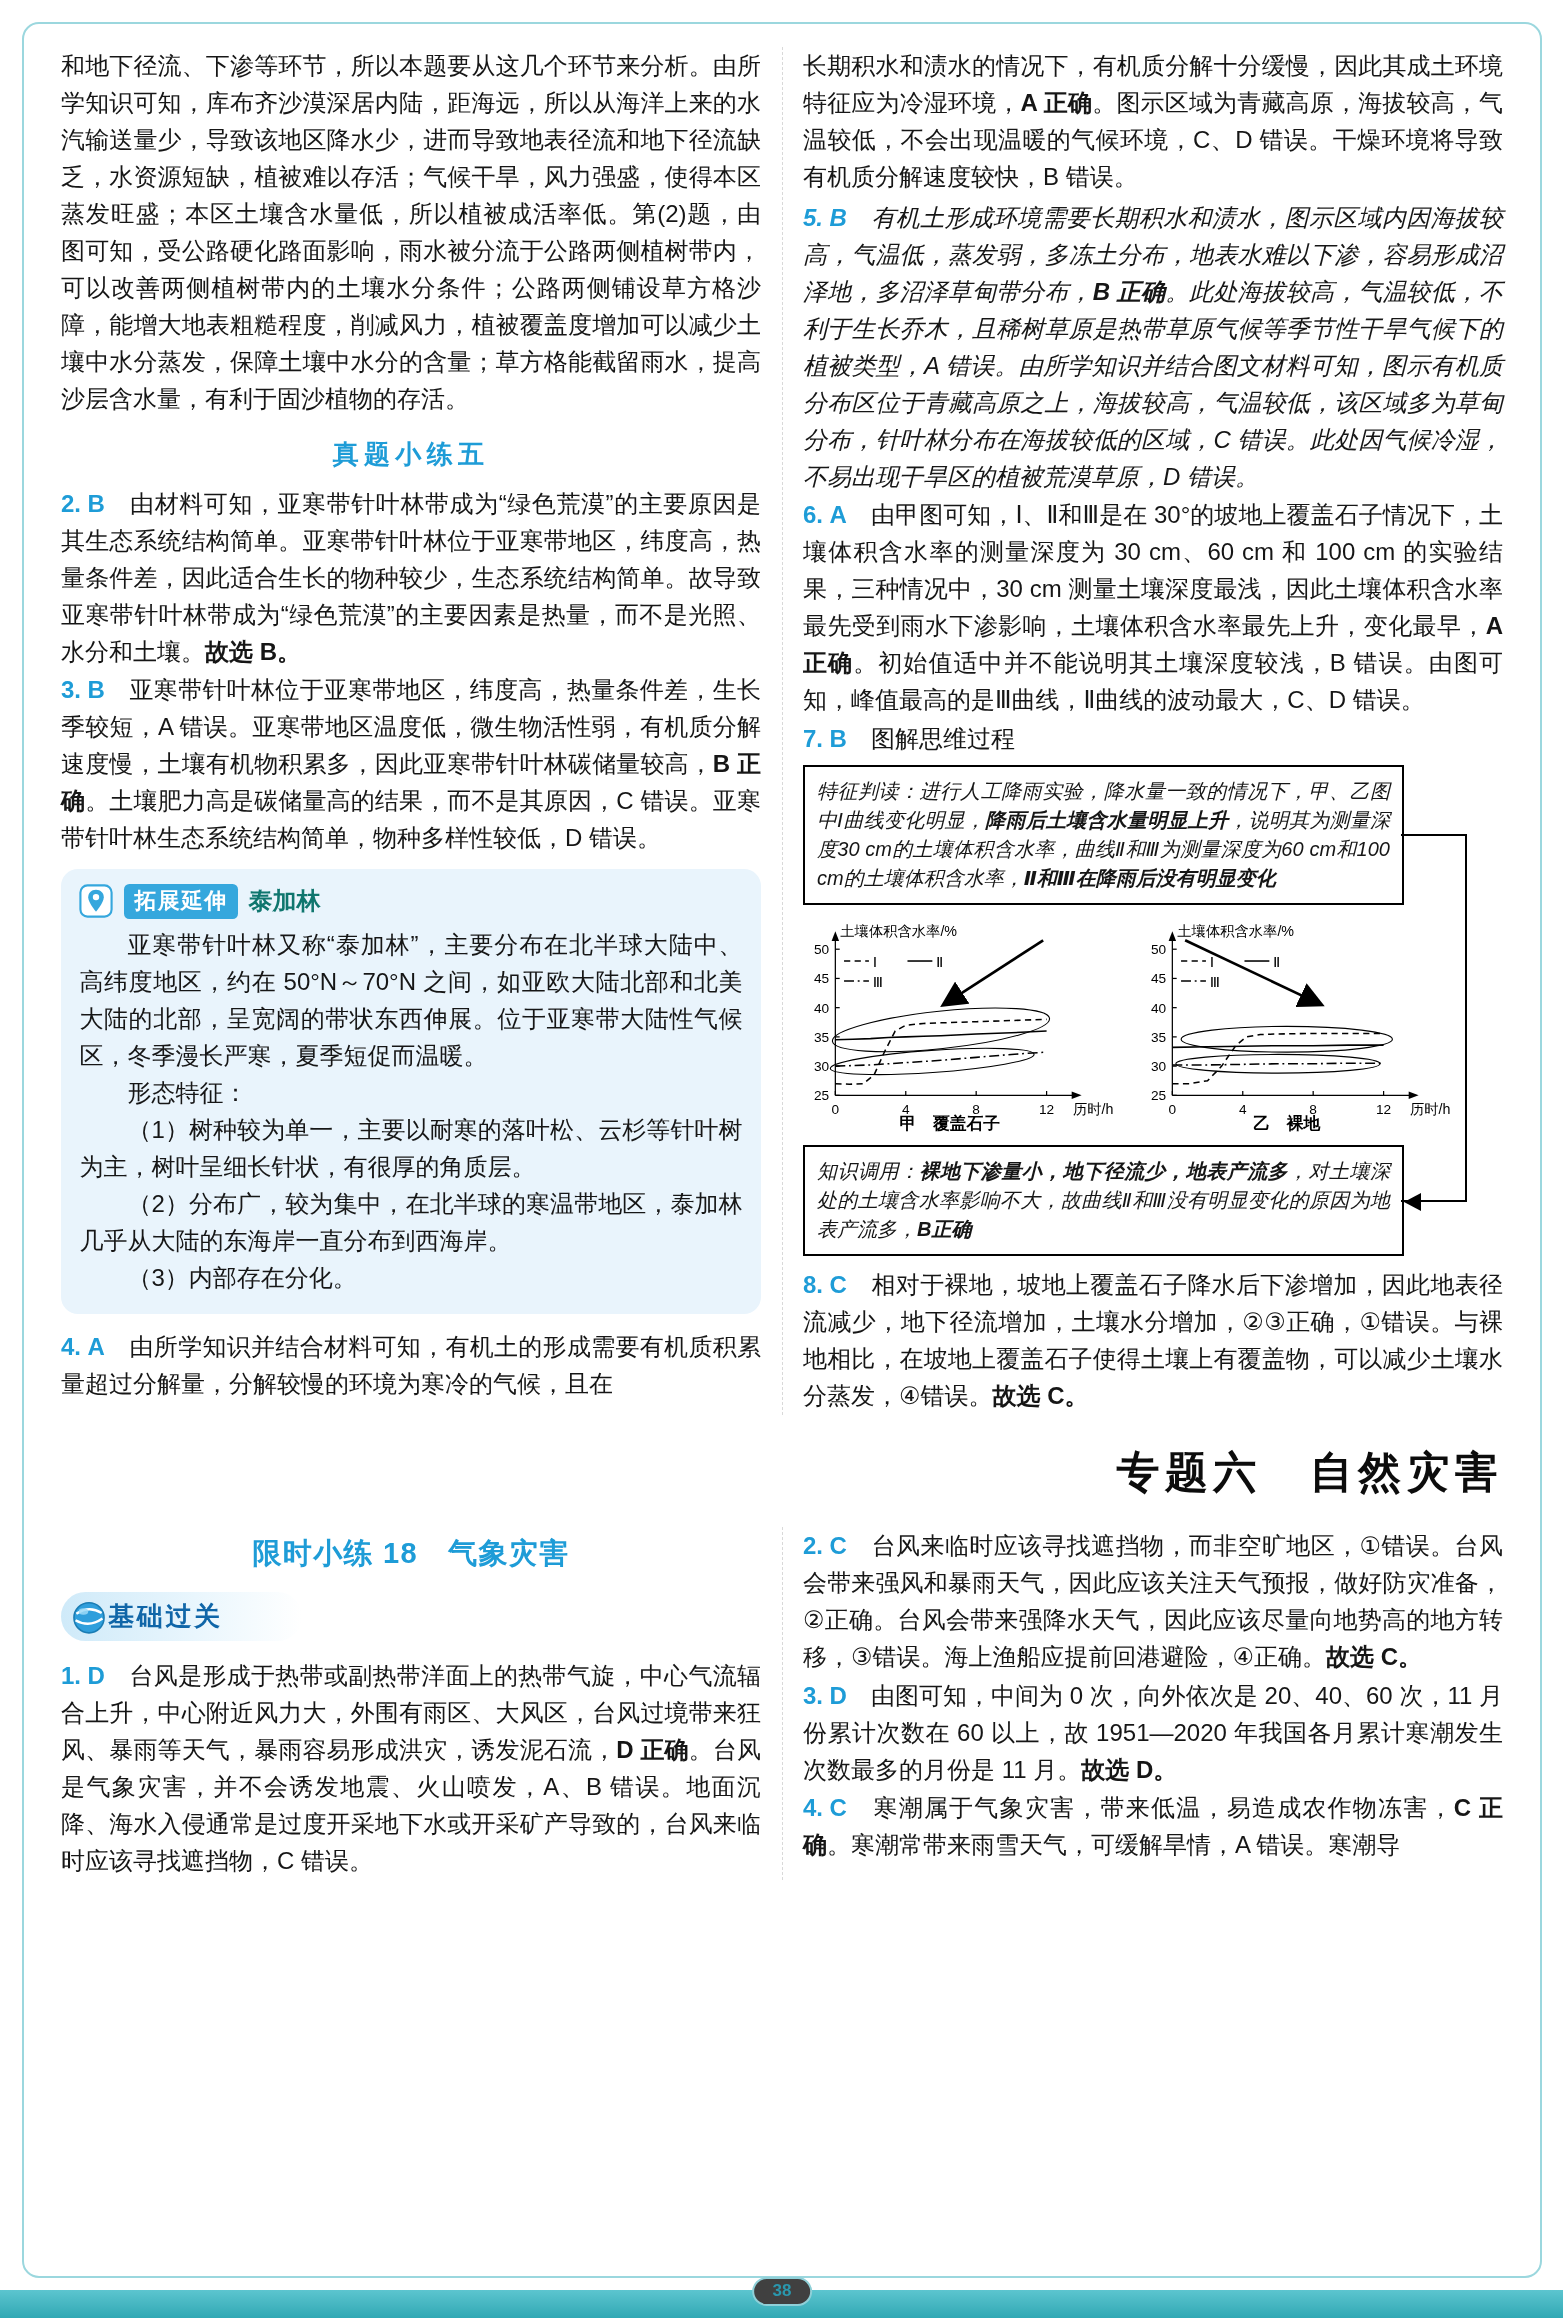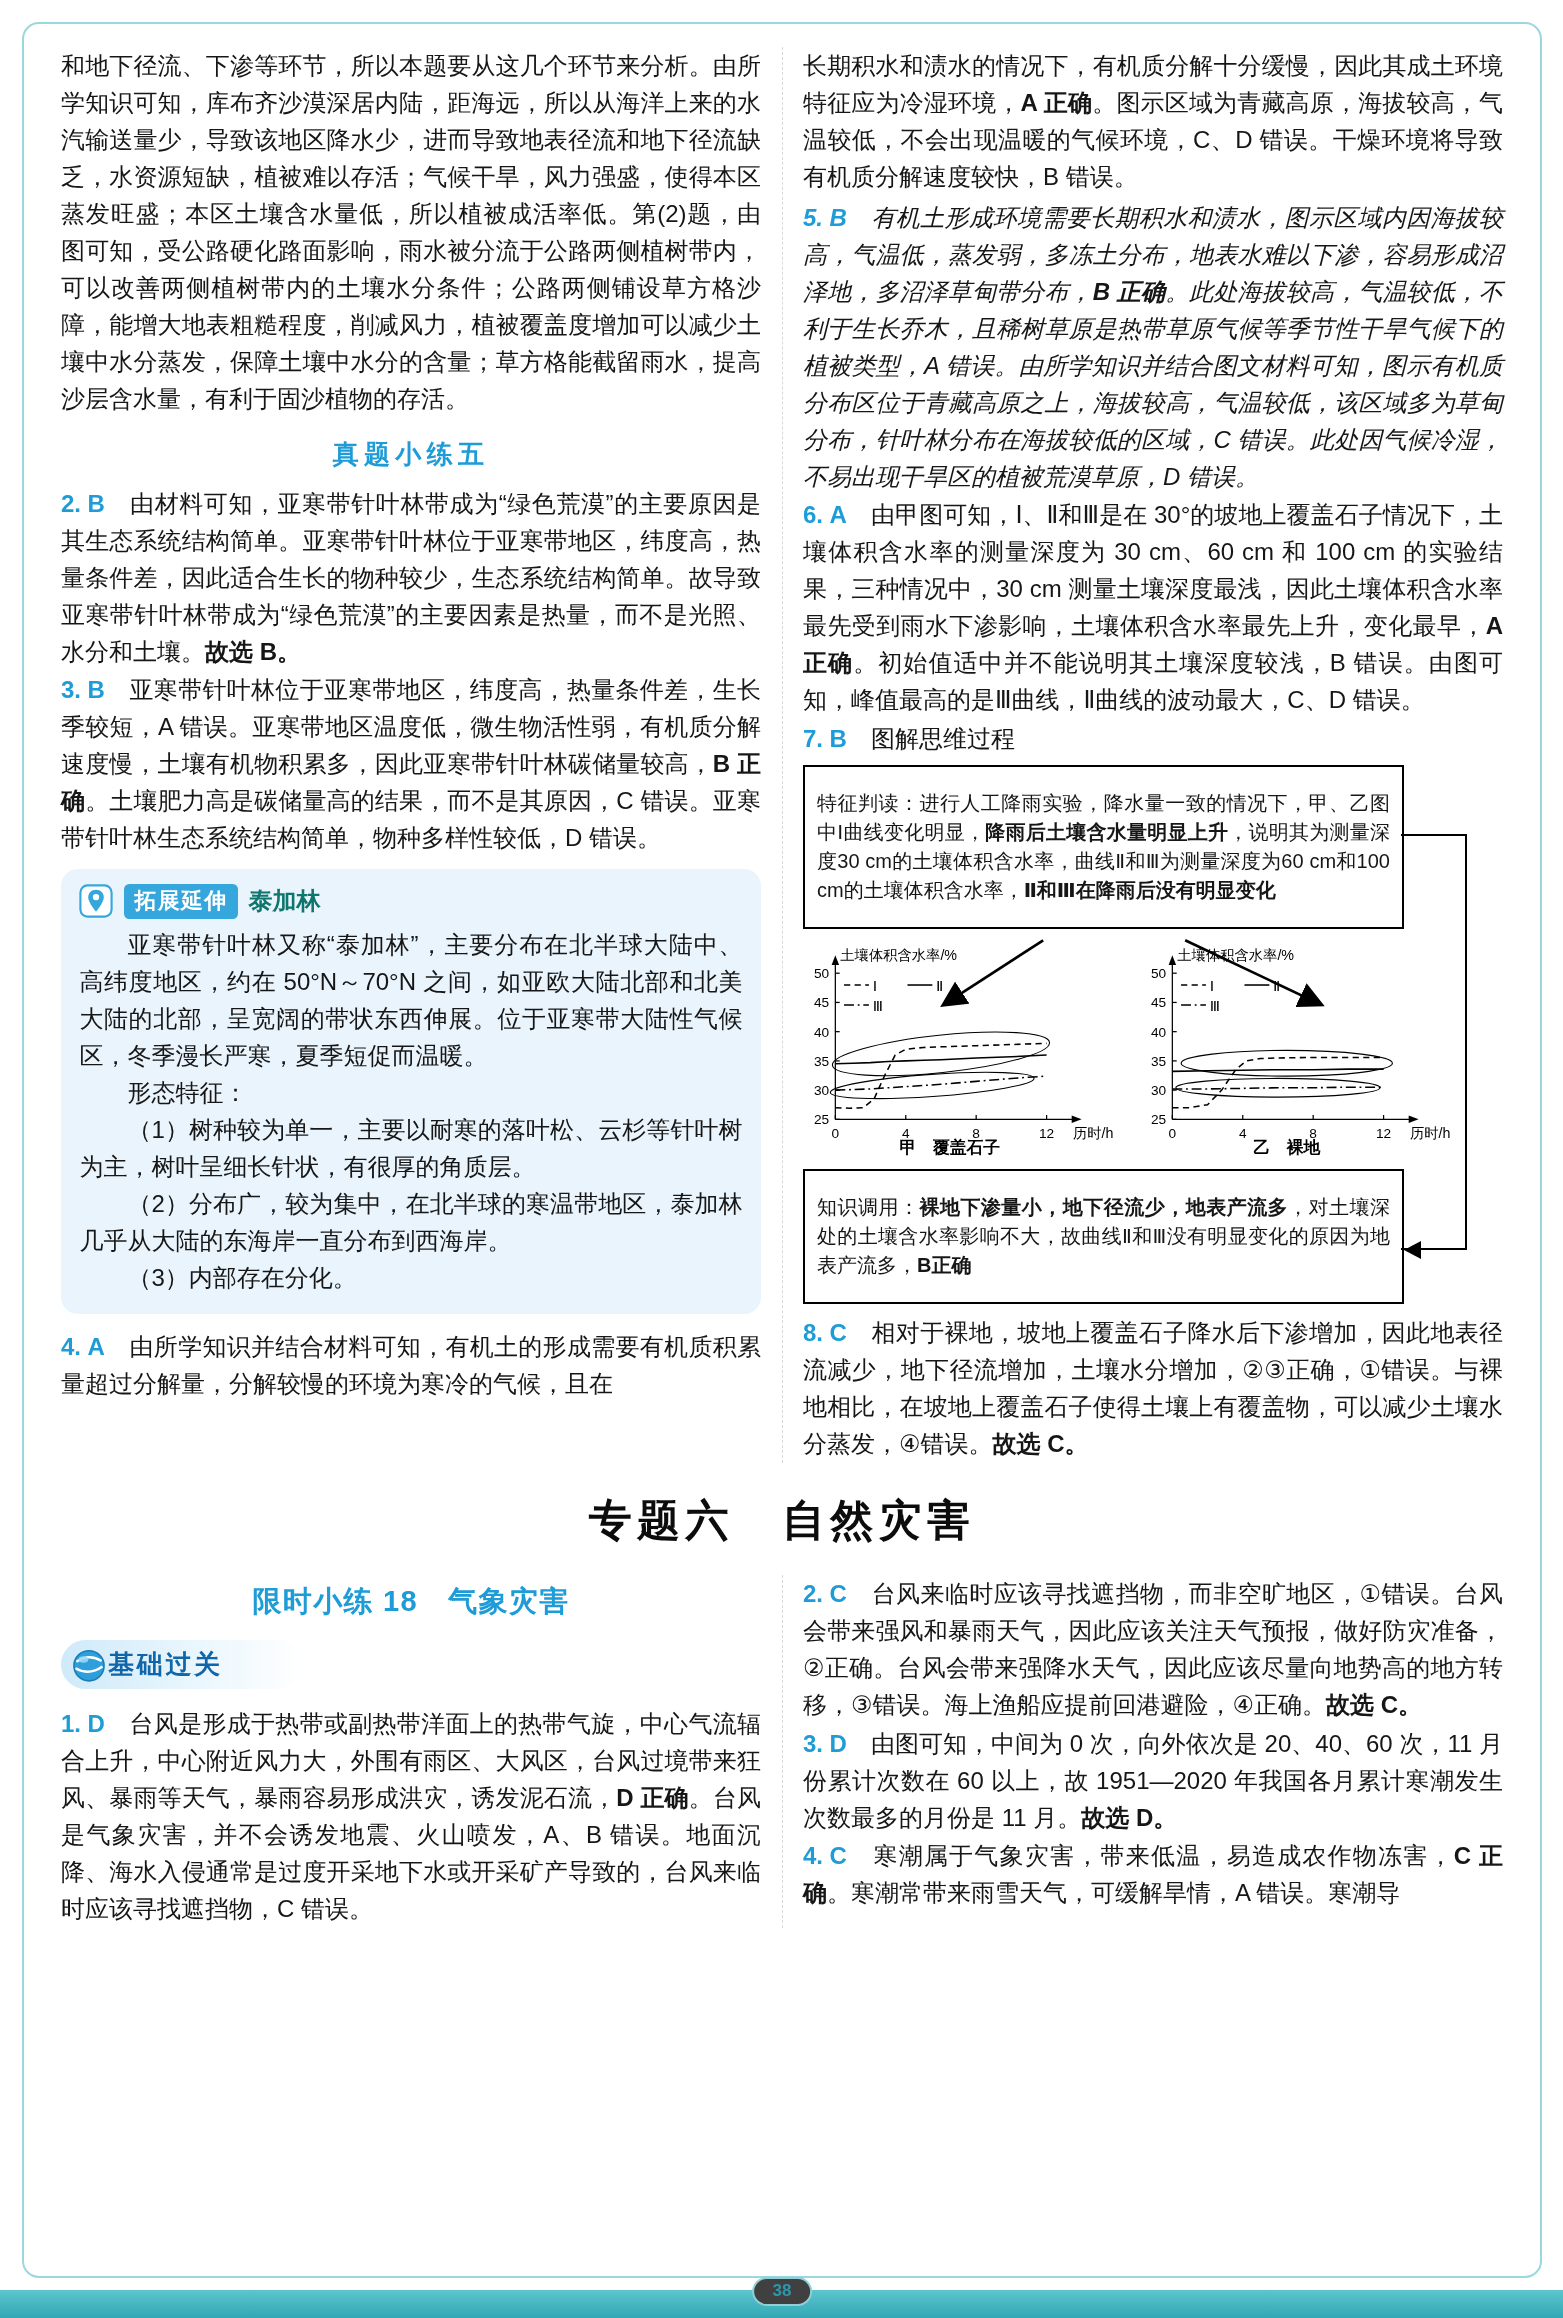--- a/index.html
+++ b/index.html
@@ -63,21 +63,21 @@
     color: #1e9cd7;
     font-size: 26px;
     font-weight: bold;
     text-align: center;
     letter-spacing: 5.3px;
     margin: 20px 0 13px;
   }
   .unit-title {
     font-size: 43px;
     font-weight: bold;
-    text-align: center;
+    text-align: right;
     letter-spacing: 5.3px;
     margin: 29px 0 25px;
     color: #0c0c0c;
   }
   .sub-title {
     color: #1e9cd7;
     font-size: 29px;
     font-weight: bold;
     text-align: center;
     margin: 6.6px 0 18.4px;
@@ -123,24 +123,25 @@
     line-height: 37px;
     text-align: justify;
     text-indent: 2em;
   }
 
   
   .diagram { position: relative; margin: 8px 0 10.5px; }
   .dbox {
     border: 2px solid #000;
     width: calc(100% - 99px);
-    padding: 22px 12px;
+    padding: 10px 12px;
     font-size: 20px;
     line-height: 29px;
     text-align: justify;
+    font-style: italic;
   }
   .charts-row {
     display: flex;
     justify-content: space-between;
     width: calc(100% - 40px);
     margin: 10.5px 0;
   }
   svg.chart { width: 49%; height: auto; }
   svg.chart text { font-family: "Liberation Sans", "DejaVu Sans", sans-serif; fill: #000; }
   .connector {

